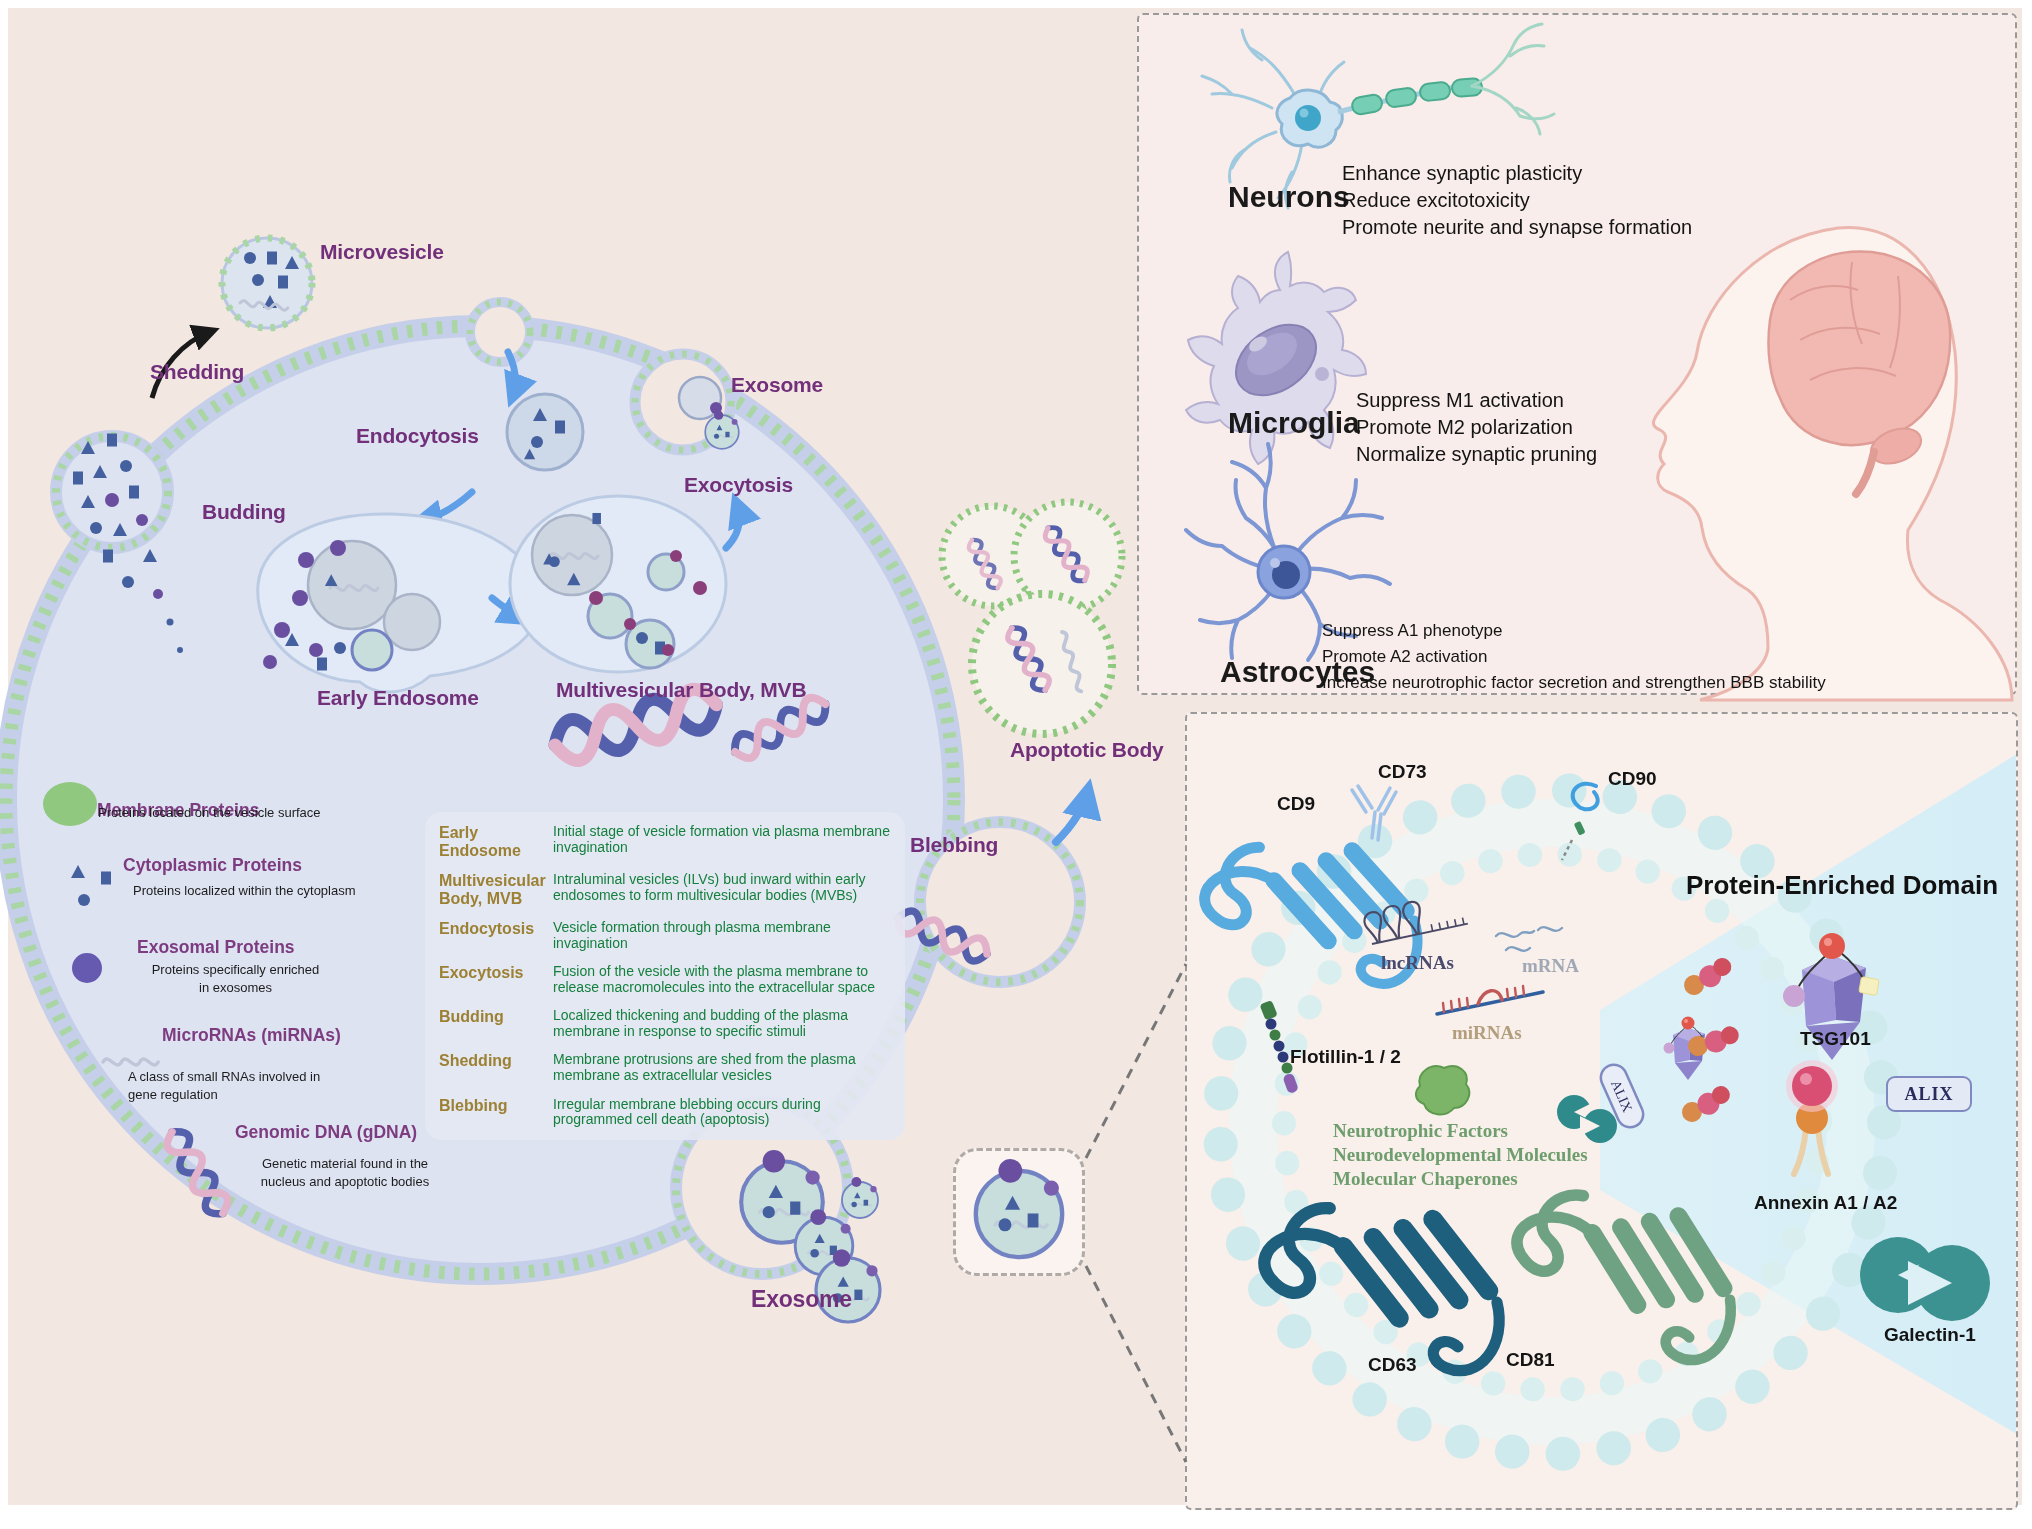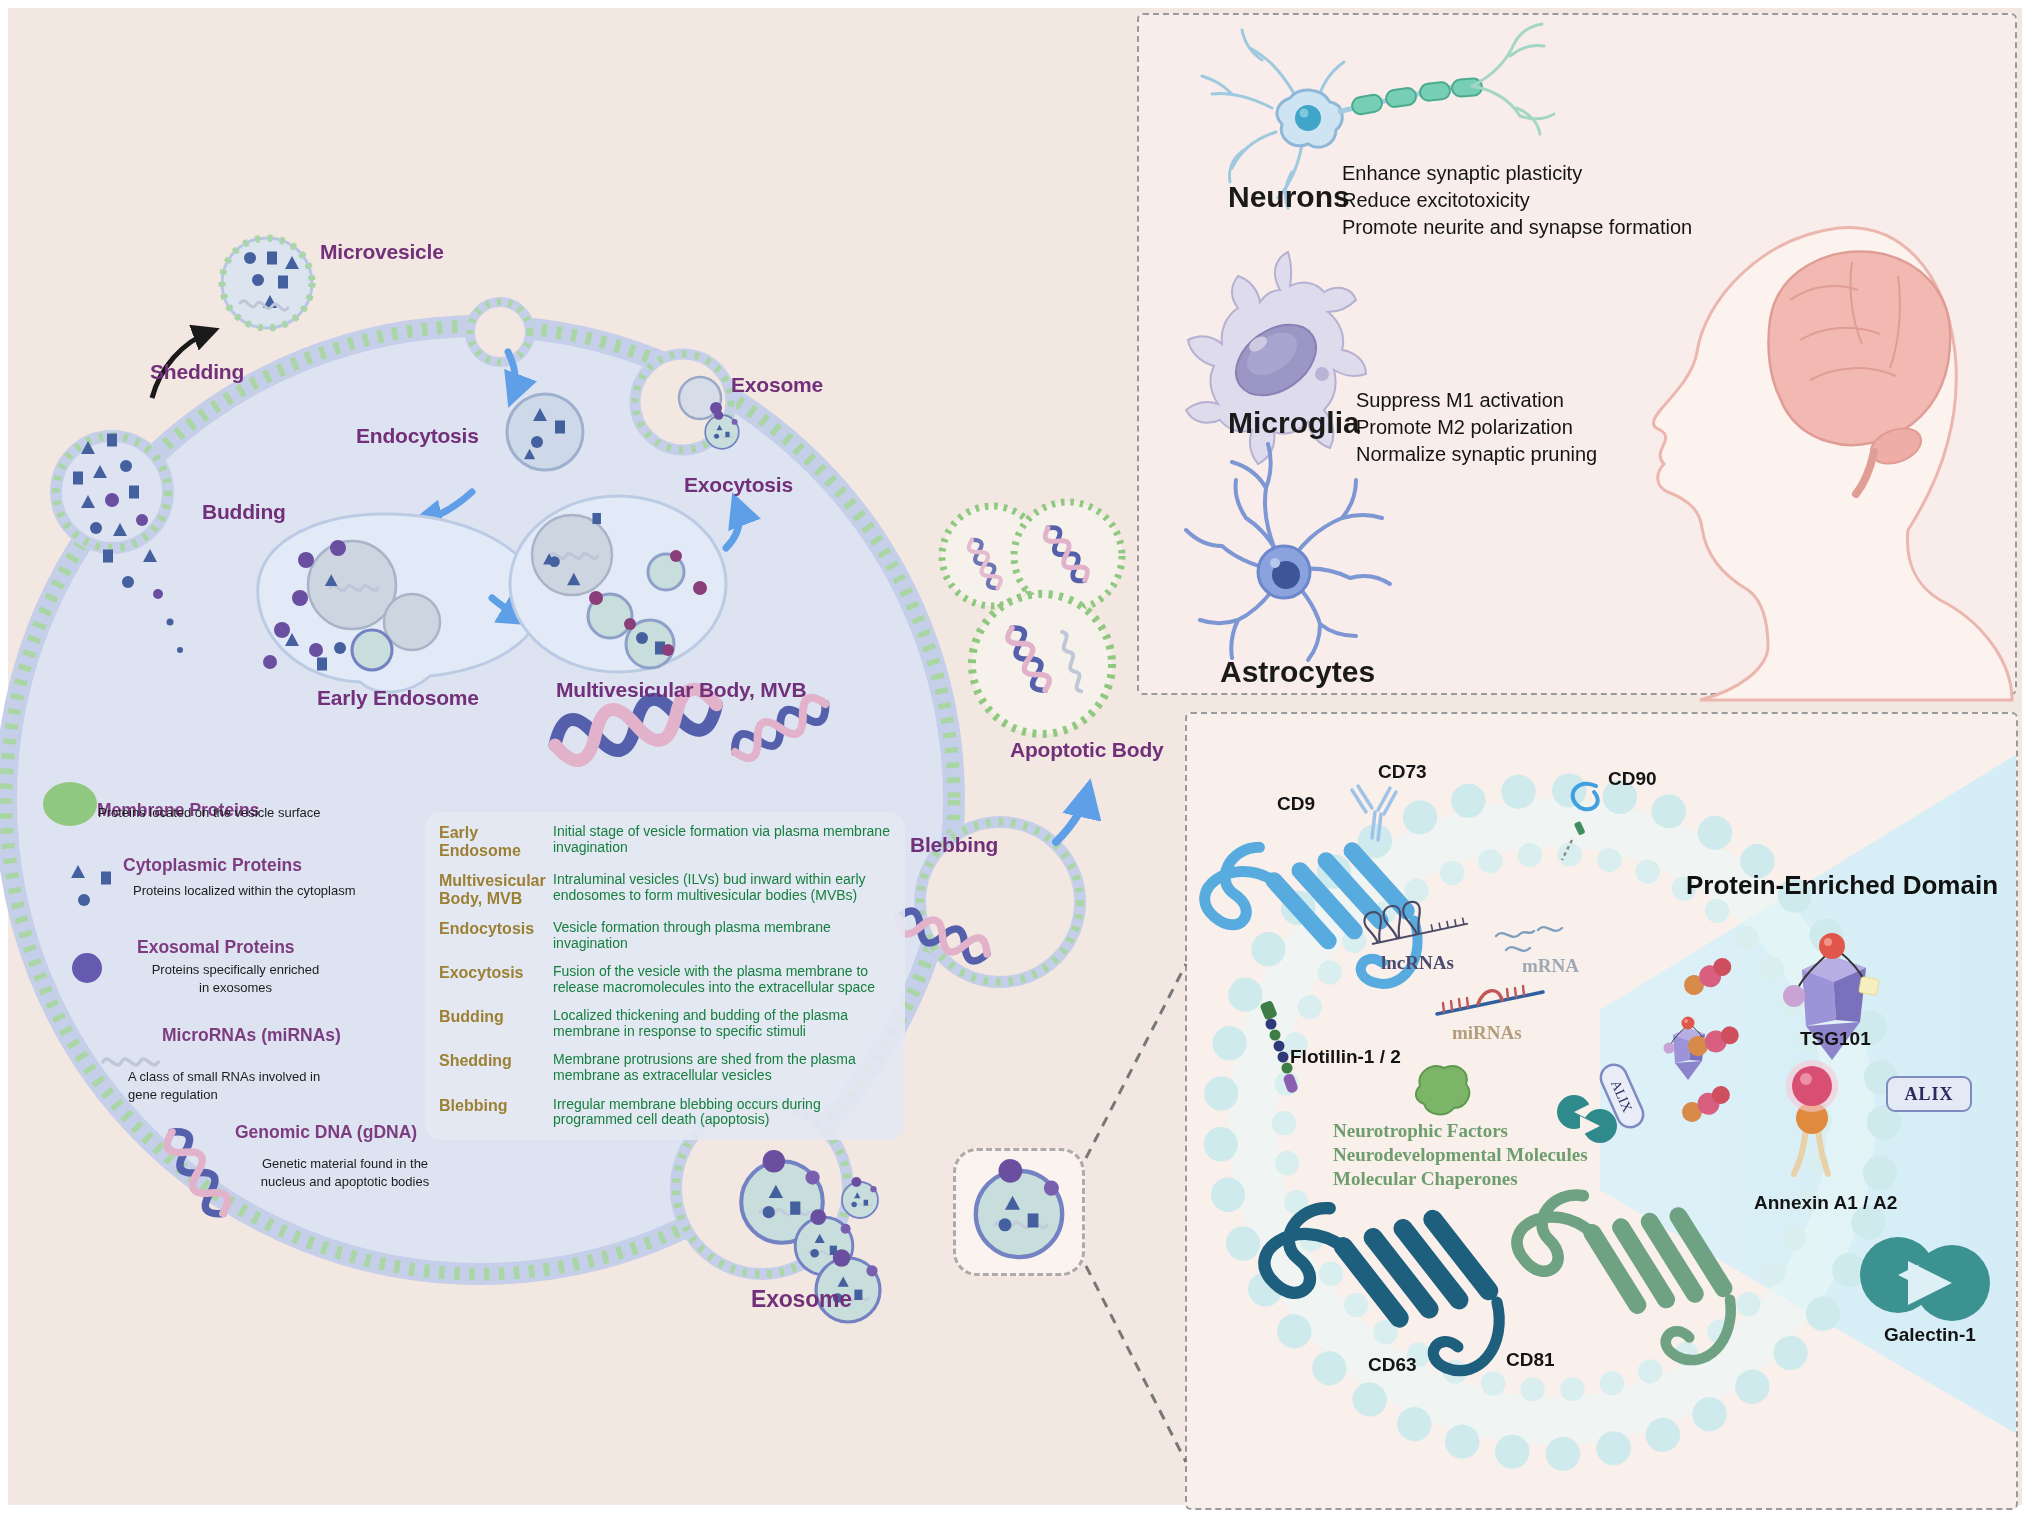--- a/index.html
+++ b/index.html
@@ -459,20 +459,25 @@
     <div>Reduce excitotoxicity</div>
     <div>Promote neurite and synapse formation</div>
   </div>
   <div class="cell-name" style="left:1228px;top:406px;">Microglia</div>
   <div class="fx" style="left:1356px;top:387px;">
     <div>Suppress M1 activation</div>
     <div>Promote M2 polarization</div>
     <div>Normalize synaptic pruning</div>
   </div>
   <div class="cell-name" style="left:1220px;top:655px;">Astrocytes</div>
+  <div class="fx fx3" style="left:1322px;top:618px;">
+    <div>Suppress A1 phenotype</div>
+    <div>Promote A2 activation</div>
+    <div>Increase neurotrophic factor secretion and strengthen BBB stability</div>
+  </div>
 
   <div class="title" style="left:1686px;top:870px;">Protein-Enriched Domain</div>
   <div class="c" style="left:1277px;top:793px;">CD9</div>
   <div class="c" style="left:1378px;top:761px;">CD73</div>
   <div class="c" style="left:1608px;top:768px;">CD90</div>
   <div class="c" style="left:1290px;top:1046px;">Flotillin-1 / 2</div>
   <div class="c serif" style="left:1381px;top:952px;color:#4a4a6e;">lncRNAs</div>
   <div class="c serif" style="left:1522px;top:955px;color:#9fa8b4;">mRNA</div>
   <div class="c serif" style="left:1452px;top:1022px;color:#b29e7c;">miRNAs</div>
   <div class="c" style="left:1800px;top:1028px;">TSG101</div>

